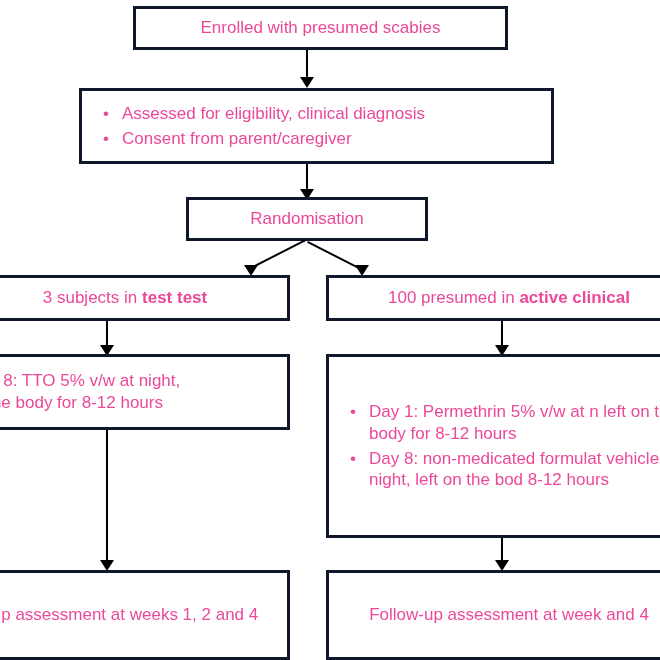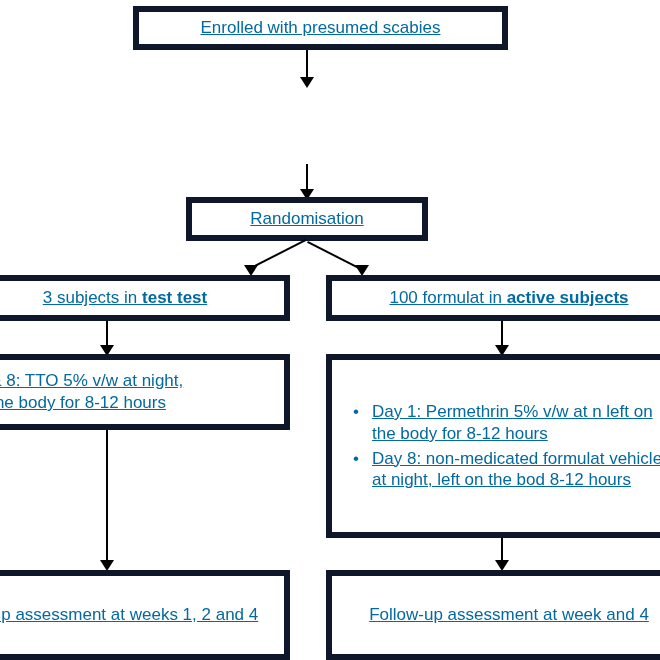--- a/index.html
+++ b/index.html
@@ -15,29 +15,28 @@
     overflow: hidden;
   }
   #stage {
     position: relative;
     width: 660px;
     height: 660px;
   }
   .box {
     position: absolute;
     box-sizing: border-box;
-    border: 6px solid #0f172a;
+    border: 3px solid #0f172a;
     background: #ffffff;
     font-size: 17px;
     line-height: 1.28;
-    color: #0369a1;
+    color: #ec4899;
     display: flex;
     flex-direction: column;
     justify-content: center;
-    text-decoration: underline;
   }
   .box.center {
     align-items: center;
     text-align: center;
   }
   .box .inner {
     padding: 4px 10px;
     width: 100%;
     box-sizing: border-box;
   }
@@ -85,20 +84,28 @@
 
 <div id="stage">
 
   <div class="box center" style="left:133px; top:6px; width:375px; height:44px;">
     <div class="inner">Enrolled with presumed scabies</div>
   </div>
 
   <div class="arrow-line" style="left:306px; top:50px; width:2px; height:29px;"></div>
   <div class="arrow-head" style="left:300px; top:77px;"></div>
 
+  <div class="box" style="left:79px; top:88px; width:475px; height:76px;">
+    <div class="inner">
+      <ul class="bullets">
+        <li>Assessed for eligibility, clinical diagnosis</li>
+        <li>Consent from parent/caregiver</li>
+      </ul>
+    </div>
+  </div>
 
   <div class="arrow-line" style="left:306px; top:164px; width:2px; height:27px;"></div>
   <div class="arrow-head" style="left:300px; top:189px;"></div>
 
   <div class="box center" style="left:186px; top:197px; width:242px; height:44px;">
     <div class="inner">Randomisation</div>
   </div>
 
   <div class="diag" style="left:306px; top:241px; width:60px; transform: rotate(153deg);"></div>
   <div class="arrow-head" style="left:244px; top:265px;"></div>
@@ -107,21 +114,21 @@
   <div class="arrow-head" style="left:355px; top:265px;"></div>
 
   <div class="box center" style="left:-40px; top:275px; width:330px; height:46px;">
     <div class="inner">
       <span>3 subjects in </span><span class="bold">test test</span>
     </div>
   </div>
 
   <div class="box center" style="left:326px; top:275px; width:366px; height:46px;">
     <div class="inner">
-      <span>100 formulat in </span><span class="bold">active subjects</span>
+      <span>100 presumed in </span><span class="bold">active clinical</span>
     </div>
   </div>
 
   <div class="arrow-line" style="left:106px; top:321px; width:2px; height:27px;"></div>
   <div class="arrow-head" style="left:100px; top:345px;"></div>
 
   <div class="arrow-line" style="left:501px; top:321px; width:2px; height:27px;"></div>
   <div class="arrow-head" style="left:495px; top:345px;"></div>
 
   <div class="box" style="left:-40px; top:354px; width:330px; height:76px;">

